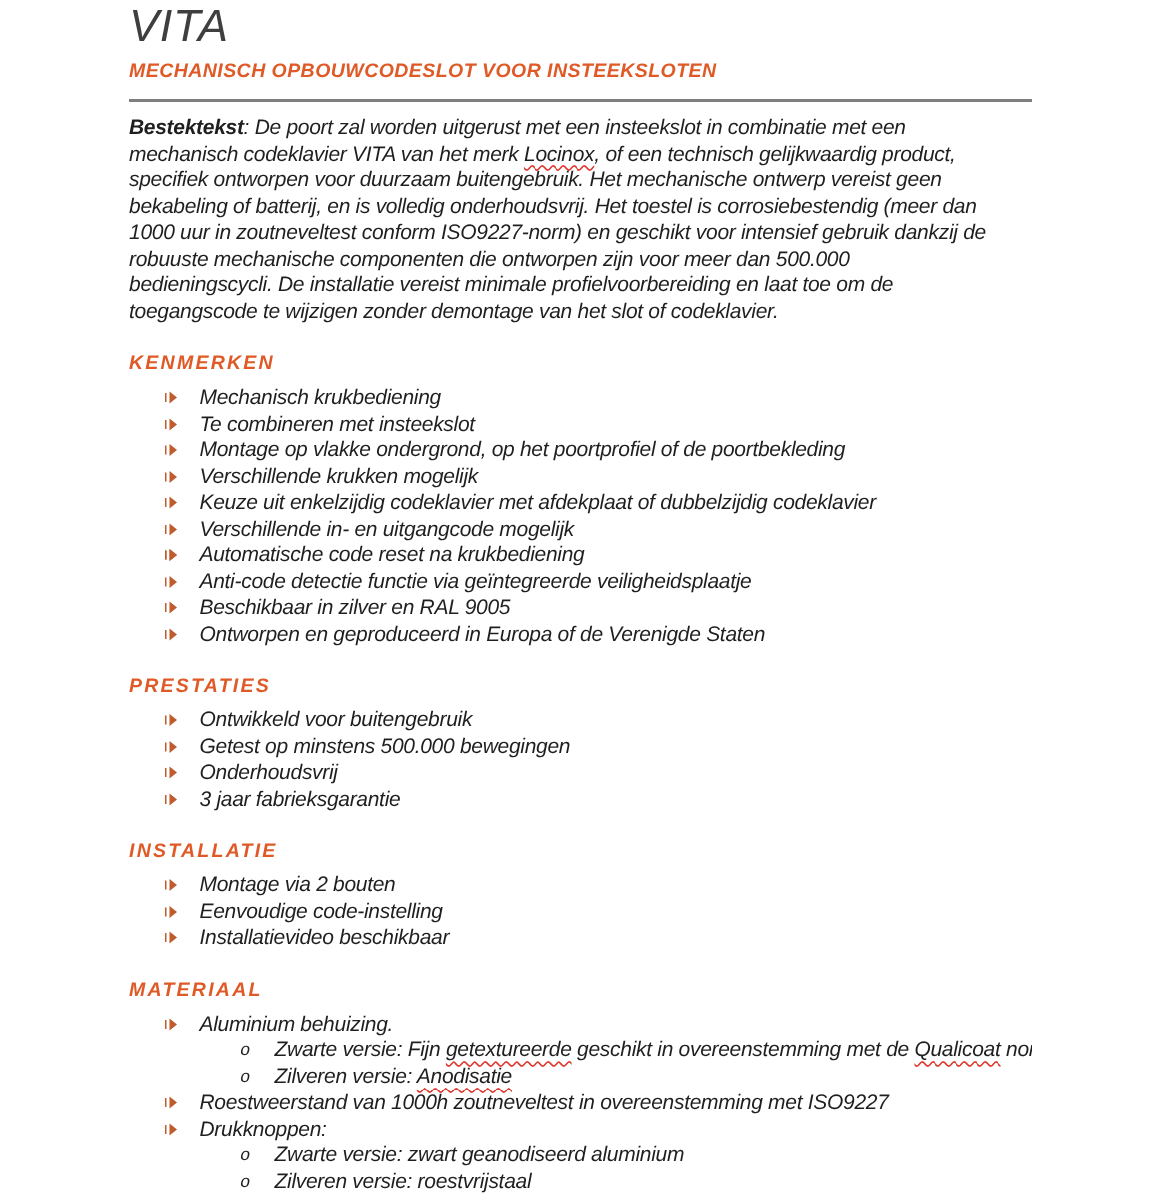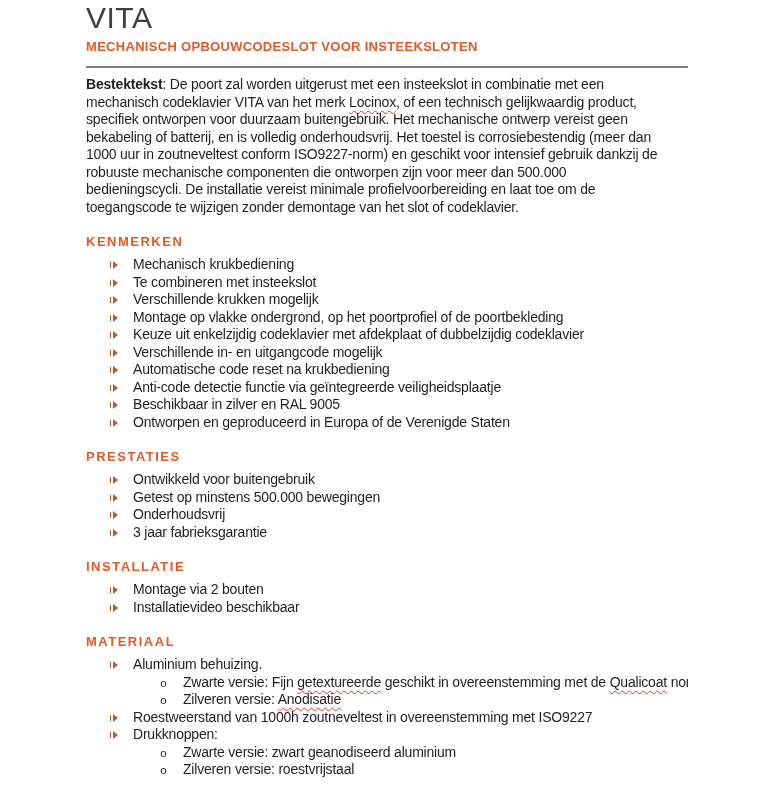--- a/index.html
+++ b/index.html
@@ -11,20 +11,21 @@
     --spell:#E0352B;
   }
   html,body{margin:0;padding:0;background:#ffffff;}
   .page{
     position:relative;
     width:688px;height:800px;
     background:#ffffff;
     overflow:hidden;
     font-family:"Liberation Sans",sans-serif;
     color:var(--text);
+    font-style:italic;
   }
   .content{padding:2px 24px 0 86px;}
   .doc-title{
     margin:0;
     font-size:30px;line-height:32px;
     font-weight:400;
     letter-spacing:0.5px;
     color:var(--title);
   }
   .doc-subtitle{
@@ -100,41 +101,41 @@
   <div class="content">
     <h1 class="doc-title">VITA</h1>
     <div class="doc-subtitle">MECHANISCH OPBOUWCODESLOT VOOR INSTEEKSLOTEN</div>
     <hr class="rule">
     <p class="intro"><span class="b">Bestektekst</span><span>: De poort zal worden uitgerust met een insteekslot in combinatie met een mechanisch codeklavier VITA van het merk </span><span class="spell">Locinox</span><span>, of een technisch gelijkwaardig product, specifiek ontworpen voor duurzaam buitengebruik. Het mechanische ontwerp vereist geen bekabeling of batterij, en is volledig onderhoudsvrij. Het toestel is corrosiebestendig (meer dan 1000 uur in zoutneveltest conform ISO9227-norm) en geschikt voor intensief gebruik dankzij de robuuste mechanische componenten die ontworpen zijn voor meer dan 500.000 bedieningscycli. De installatie vereist minimale profielvoorbereiding en laat toe om de toegangscode te wijzigen zonder demontage van het slot of codeklavier.</span></p>
     <div id="sections">
         <div class="section-heading">KENMERKEN</div>
         <div class="list">
           <div class="item"><span class="arrow"></span><span><span>Mechanisch krukbediening</span></span></div>
           <div class="item"><span class="arrow"></span><span><span>Te combineren met insteekslot</span></span></div>
+          <div class="item"><span class="arrow"></span><span><span>Montage op vlakke ondergrond, op het poortprofiel of de poortbekleding</span></span></div>
           <div class="item"><span class="arrow"></span><span><span>Verschillende krukken mogelijk</span></span></div>
-          <div class="item"><span class="arrow"></span><span><span>Montage op vlakke ondergrond, op het poortprofiel of de poortbekleding</span></span></div>
           <div class="item"><span class="arrow"></span><span><span>Keuze uit enkelzijdig codeklavier met afdekplaat of dubbelzijdig codeklavier</span></span></div>
           <div class="item"><span class="arrow"></span><span><span>Verschillende in- en uitgangcode mogelijk</span></span></div>
           <div class="item"><span class="arrow"></span></div>
           <div class="item"><span class="arrow"></span><span><span>Automatische code reset na krukbediening</span></span></div>
           <div class="item"><span class="arrow"></span><span><span>Anti-code detectie functie via geïntegreerde veiligheidsplaatje</span></span></div>
           <div class="item"><span class="arrow"></span><span><span>Beschikbaar in zilver en RAL 9005</span></span></div>
           <div class="item"><span class="arrow"></span><span><span>Ontworpen en geproduceerd in Europa of de Verenigde Staten</span></span></div>
         </div>
         <div class="section-heading">PRESTATIES</div>
         <div class="list">
           <div class="item"><span class="arrow"></span><span><span>Ontwikkeld voor buitengebruik</span></span></div>
           <div class="item"><span class="arrow"></span><span><span>Getest op minstens 500.000 bewegingen</span></span></div>
           <div class="item"><span class="arrow"></span><span><span>Onderhoudsvrij</span></span></div>
           <div class="item"><span class="arrow"></span><span><span>3 jaar fabrieksgarantie</span></span></div>
         </div>
         <div class="section-heading">INSTALLATIE</div>
         <div class="list">
           <div class="item"><span class="arrow"></span><span><span>Montage via 2 bouten</span></span></div>
-          <div class="item"><span class="arrow"></span></div>
+          <div class="item"><span class="arrow"></span><span><span>Eenvoudige code-instelling</span></span></div>
           <div class="item"><span class="arrow"></span><span><span>Installatievideo beschikbaar</span></span></div>
         </div>
         <div class="section-heading">MATERIAAL</div>
         <div class="list">
           <div class="item"><span class="arrow"></span><span><span>Aluminium behuizing.</span></span></div>
           <div class="subitem"><span class="omark">o</span><span><span>Zwarte versie: Fijn </span><span class="spell">getextureerde</span><span> geschikt in overeenstemming met de </span><span class="spell">Qualicoat</span><span> norm</span></span></div>
           <div class="subitem"><span class="omark">o</span><span><span>Zilveren versie: </span><span class="spell">Anodisatie</span></span></div>
           <div class="item"><span class="arrow"></span><span><span>Roestweerstand van 1000h zoutneveltest in overeenstemming met ISO9227</span></span></div>
           <div class="item"><span class="arrow"></span><span><span>Drukknoppen:</span></span></div>
           <div class="subitem"><span class="omark">o</span><span><span>Zwarte versie: zwart geanodiseerd aluminium</span></span></div>

